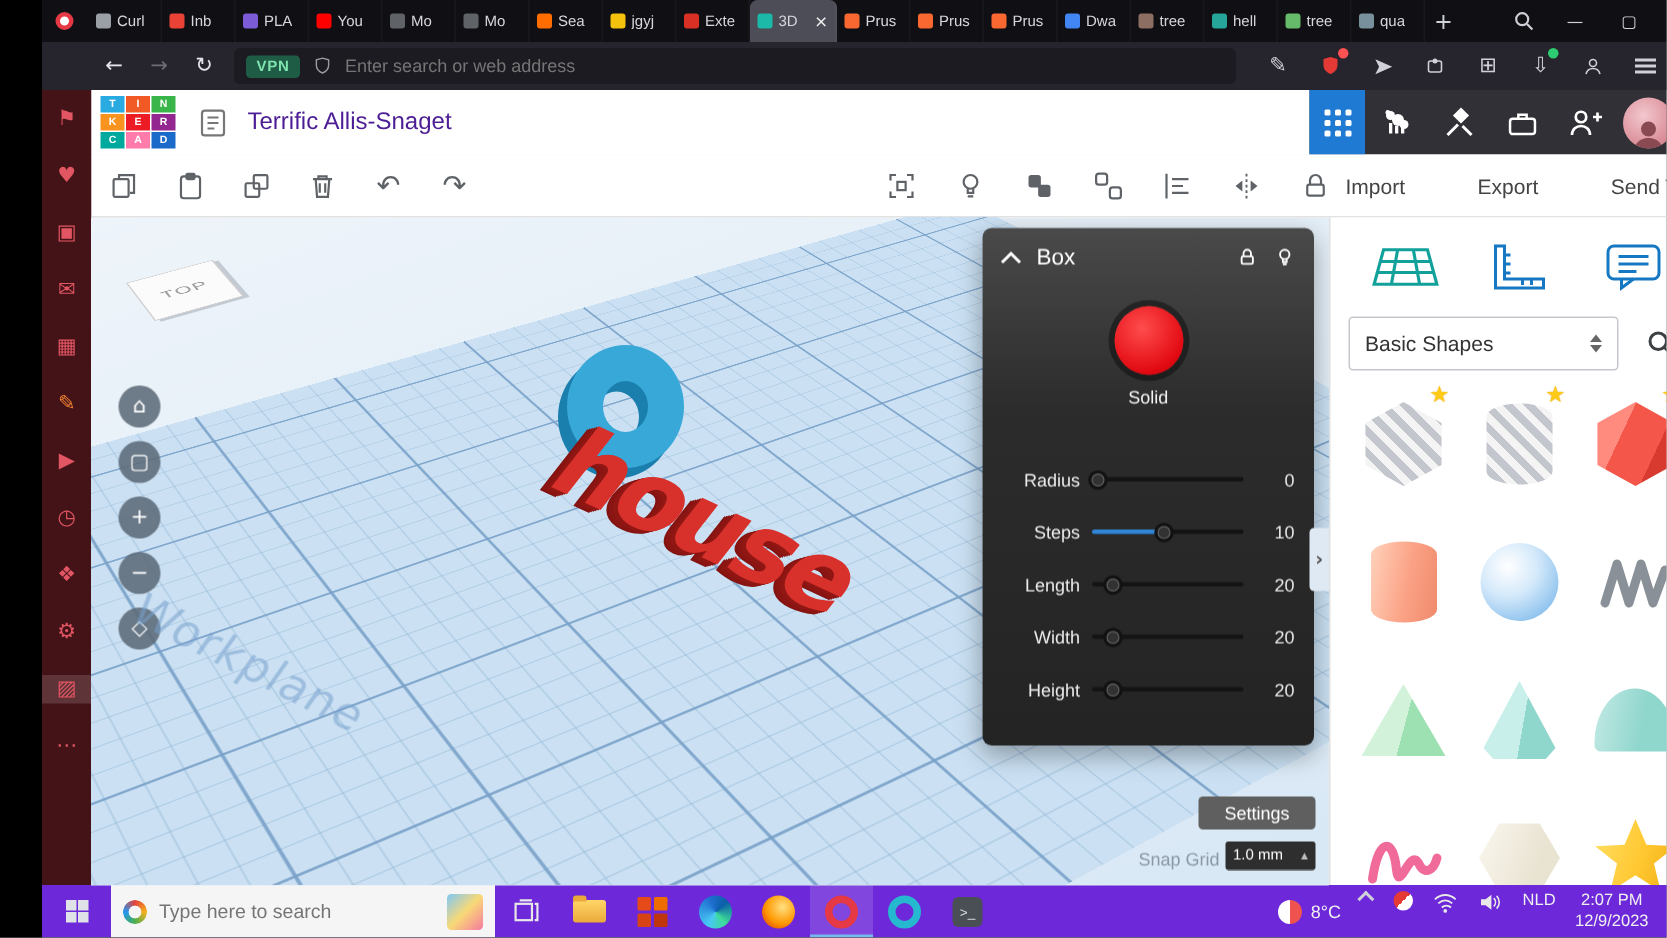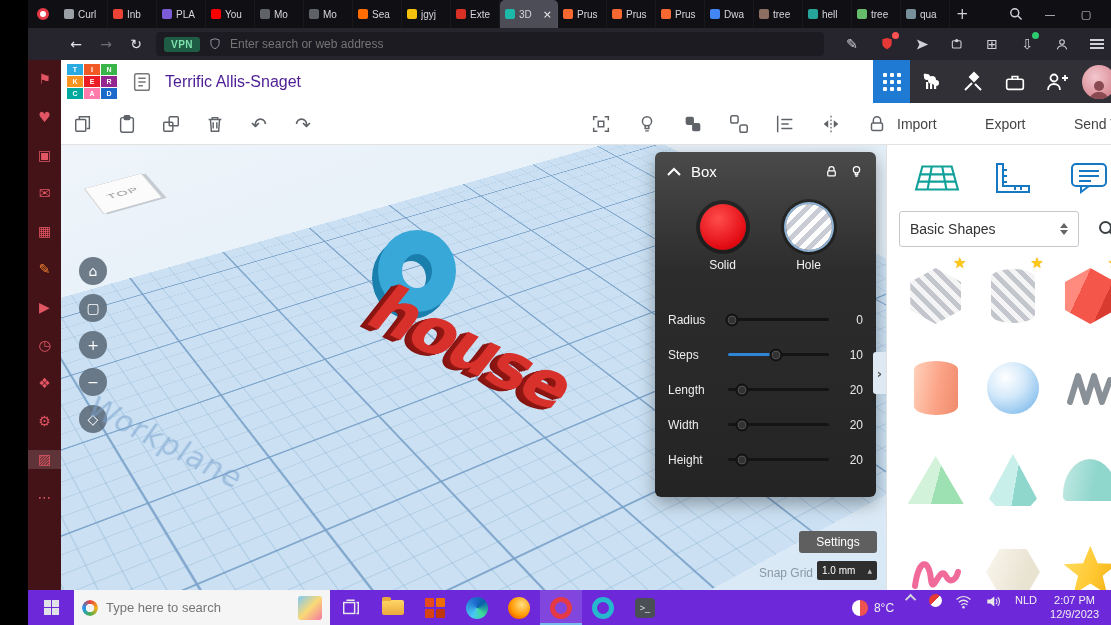--- a/index.html
+++ b/index.html
@@ -87,21 +87,21 @@
   .bp-header{display:flex;align-items:center;height:38px;padding:0 12px;gap:10px;}
   .bp-title{font-size:15px;flex:1;}
   .bp-modes{display:flex;justify-content:center;gap:40px;margin-top:14px;}
   .mode{display:flex;flex-direction:column;align-items:center;gap:8px;}
   .mode-circle{width:46px;height:46px;border-radius:50%;}
   .mode-circle.solid{background:radial-gradient(circle at 40% 32%,#ff4d4d,#e20a12 70%,#ad0006);box-shadow:0 0 0 4px rgba(0,0,0,.4);}
   .mode-circle.hole{background:repeating-linear-gradient(135deg,#ffffff 0 5px,#c9ccd4 5px 10px);box-shadow:0 0 0 2px #8fb6da,0 0 0 5px rgba(0,0,0,.35);}
   .mode-label{font-size:12px;color:#f2f2f2;}
   .sliders{margin-top:30px;}
   .srow{display:flex;align-items:center;height:35px;padding:0 13px;}
-  .slabel{width:52px;font-size:12px;color:#ececec;}
+  .slabel{width:52px;font-size:12px;color:#ececec;text-align:right;}
   .strack{position:relative;flex:1;height:3px;background:#141414;border-radius:2px;margin:0 8px;}
   .sfill{position:absolute;left:0;top:0;height:3px;background:#2f86d6;border-radius:2px;}
   .shandle{position:absolute;top:50%;width:13px;height:13px;border-radius:50%;background:#323232;border:2px solid #121212;box-shadow:inset 0 0 0 1px #5a5a5a;transform:translate(-50%,-50%);}
   .sval{width:26px;text-align:right;font-size:12px;color:#e8e8e8;}
   .settings-btn{position:absolute;left:738px;top:386px;width:78px;height:22px;background:#5f5f5f;color:#fff;font-size:12px;border:none;border-radius:3px;font-family:"Liberation Sans",sans-serif;}
   .snap-label{position:absolute;left:698px;top:421px;font-size:12px;color:#8b98a5;}
   .snap-dd{position:absolute;left:756px;top:416px;width:60px;height:19px;background:#2e2e2e;border-radius:2px;color:#fff;font-size:10px;display:flex;align-items:center;justify-content:space-between;padding:0 5px;}
   .snap-dd .arr{font-size:6px;color:#bbb;}
   .collapse-tab{position:absolute;left:812px;top:207px;width:13px;height:42px;background:#dfe9f3;border-radius:3px 0 0 3px;display:flex;align-items:center;justify-content:center;color:#555;font-size:13px;font-weight:bold;}
 
@@ -547,24 +547,20 @@
                 <circle cx="12" cy="9" r="5"></circle>
                 <path d="M10 14v3h4v-3M10 19.5h4"></path>
               </g>
             </svg>
         </span>
       </div>
       <div class="bp-modes">
         <div class="mode">
           <span class="mode-circle solid"></span>
           <span class="mode-label">Solid</span>
-        </div>
-        <div class="mode">
-          <span class="mode-circle hole"></span>
-          <span class="mode-label">Hole</span>
         </div>
       </div>
       <div class="sliders" id="sliders">
           <div class="srow">
             <span class="slabel">Radius</span>
             <span class="strack">
               <span class="shandle" style="left:4%"></span>
             </span>
             <span class="sval">0</span>
           </div>

